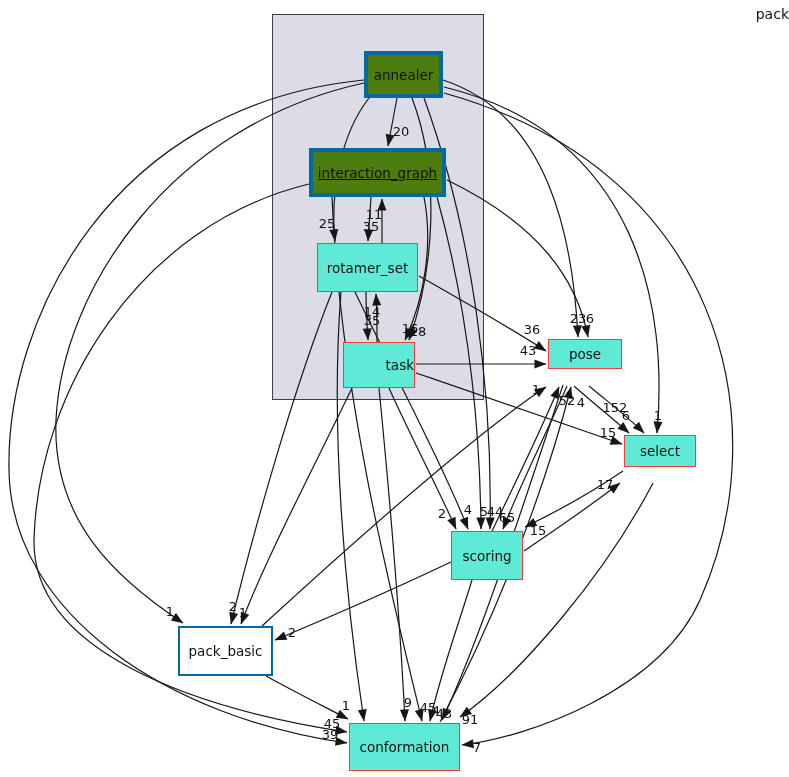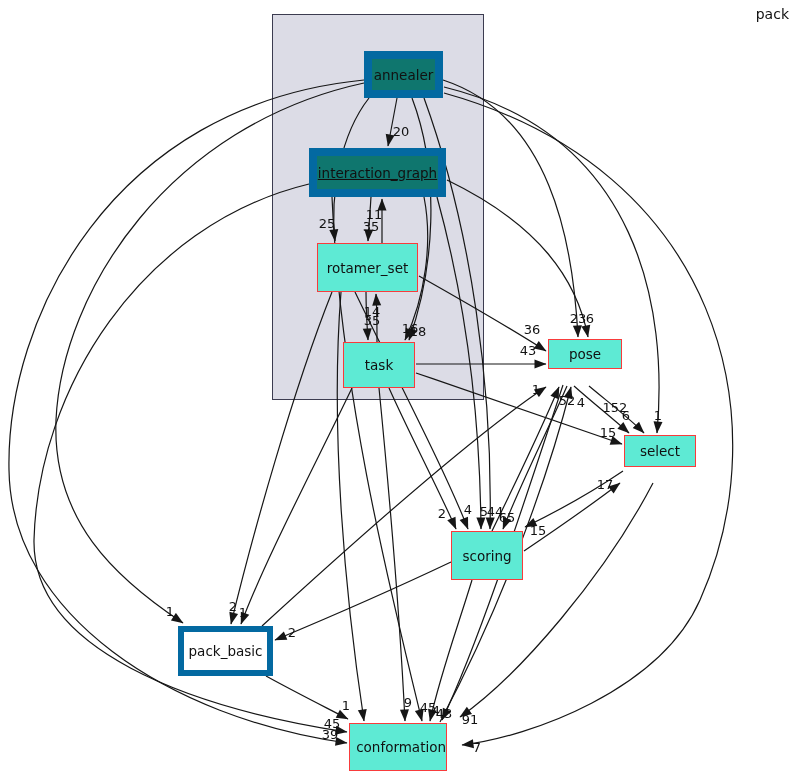--- a/index.html
+++ b/index.html
@@ -14,23 +14,23 @@
   #cluster-label{
     position:absolute;left:0;top:6px;width:100%;text-align:right;
     font-size:14px;color:#111;z-index:1;
   }
   svg#edges{position:absolute;left:0;top:0;z-index:2;}
   .node{
     position:absolute;display:flex;align-items:center;justify-content:center;
     box-sizing:border-box;font-size:13.5px;color:#111;background:#ffffff;z-index:3;
     cursor:pointer;white-space:nowrap;
   }
-  .node.internal{background:#0f766e;border:8px solid #0369a1;justify-content:center;}
+  .node.internal{background:#4d7c0f;border:4px solid #0369a1;justify-content:center;}
   .node.red{background:#5eead4;border:1.5px solid #f83b3b;}
-  .node.dark{background:#ffffff;border:6px solid #0369a1;}
+  .node.dark{background:#ffffff;border:2px solid #0369a1;}
   .edge{fill:none;stroke:#161616;stroke-width:1.2px;}
   .edge-label-text{font-family:"DejaVu Sans","Liberation Sans",sans-serif;font-size:13px;fill:#111;}
 </style>
 </head>
 <body>
 
 <div id="canvas">
 
   <div id="cluster"></div>
   <div id="cluster-label">pack</div>
@@ -128,32 +128,32 @@
 
   <div class="node internal" style="left:364px;top:51px;width:79px;height:47px;">
     <span>annealer</span>
   </div>
   <div class="node internal" style="left:309px;top:148px;width:137px;height:49px;text-decoration:underline;">
     <span>interaction_graph</span>
   </div>
   <div class="node red" style="left:317px;top:243px;width:101px;height:49px;">
     <span>rotamer_set</span>
   </div>
-  <div class="node red" style="left:343px;top:342px;width:72px;height:46px;">
+  <div class="node red" style="left:343px;top:342px;width:72px;height:46px;justify-content:flex-end;">
     <span>task</span>
   </div>
   <div class="node red" style="left:548px;top:339px;width:74px;height:30px;">
     <span>pose</span>
   </div>
   <div class="node red" style="left:624px;top:435px;width:72px;height:32px;">
     <span>select</span>
   </div>
   <div class="node red" style="left:451px;top:531px;width:72px;height:49px;">
     <span>scoring</span>
   </div>
   <div class="node dark" style="left:178px;top:626px;width:95px;height:50px;">
     <span>pack_basic</span>
   </div>
-  <div class="node red" style="left:349px;top:723px;width:98px;height:48px;justify-content:flex-end;">
+  <div class="node red" style="left:349px;top:723px;width:111px;height:48px;">
     <span>conformation</span>
   </div>
 
 </div>
 
 </body></html>

